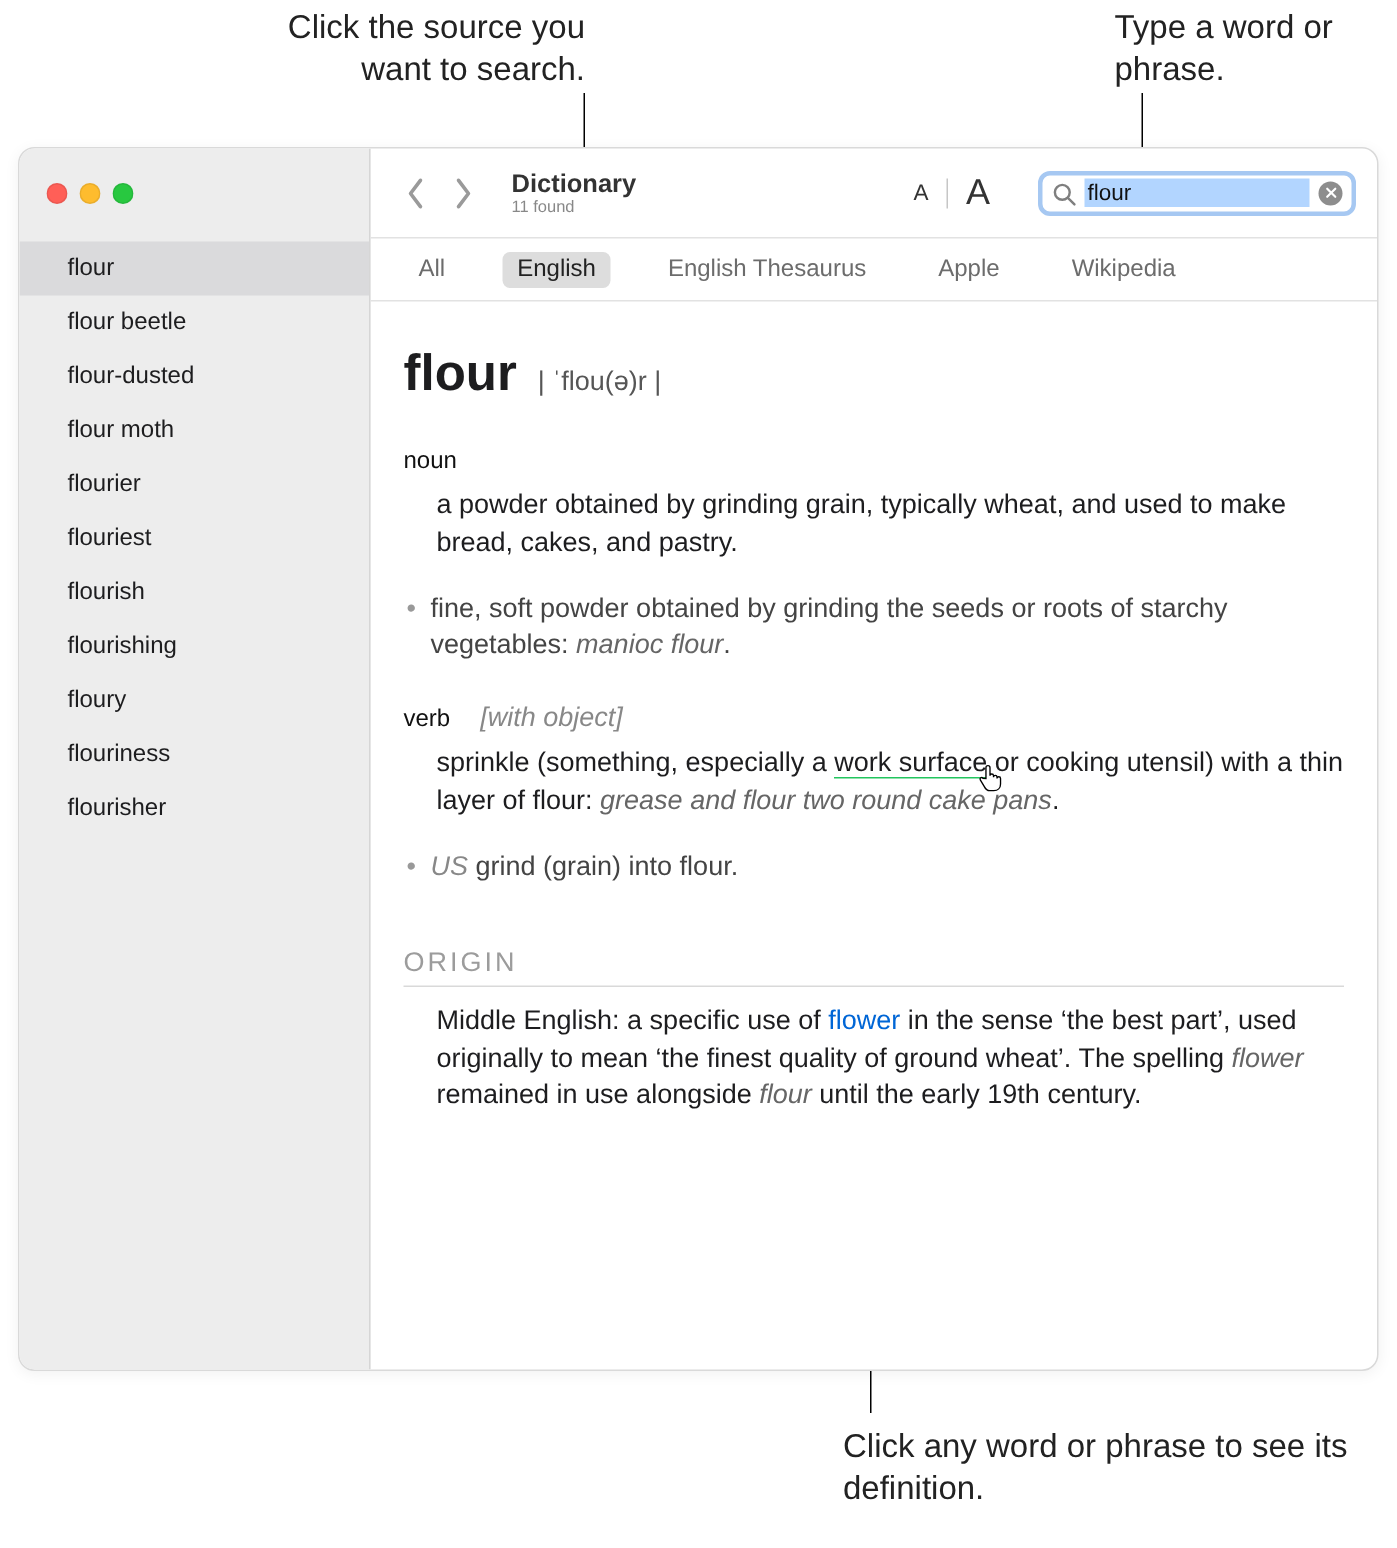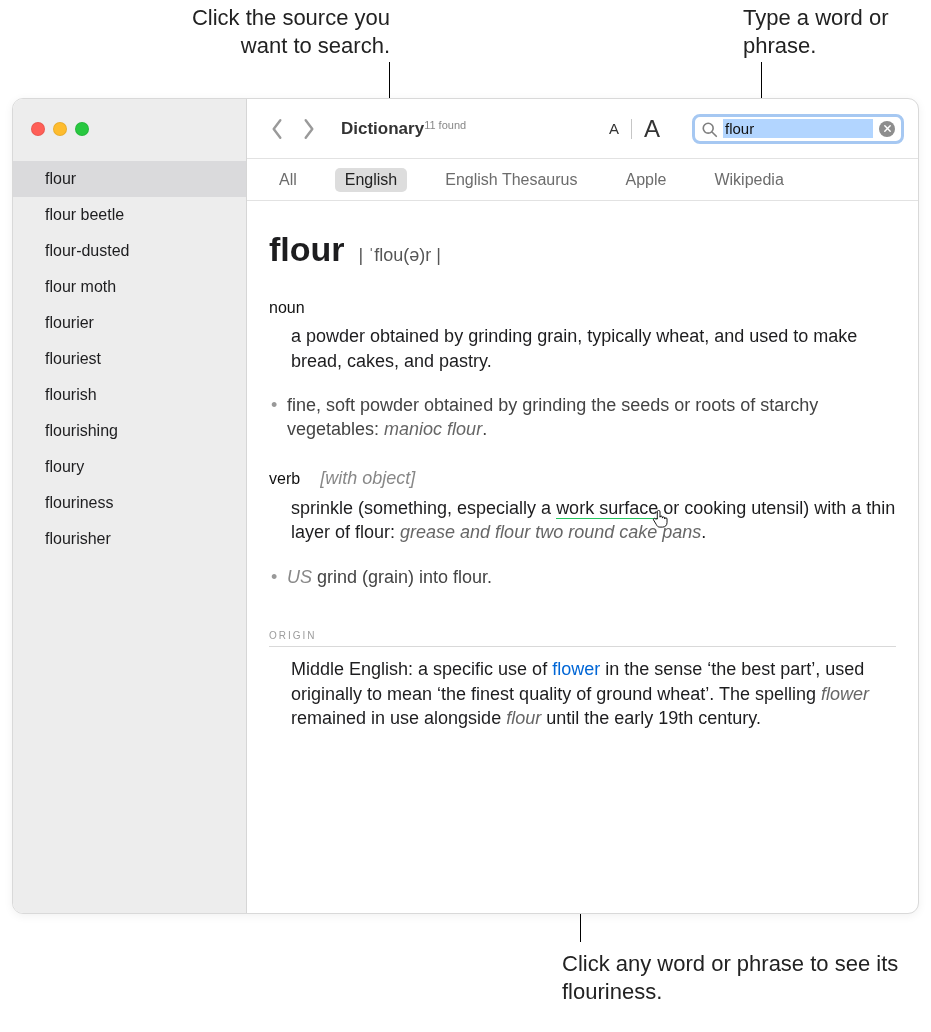--- a/index.html
+++ b/index.html
@@ -88,21 +88,21 @@
     border-bottom: 1px solid #e2e2e2;
     display: flex;
     align-items: center;
     padding: 0 14px 0 22px;
     gap: 14px;
   }
   .nav-arrows { display:flex; gap:16px; color:#9a9a9a; }
   .nav-arrow svg { width:16px; height:22px; display:block; }
   .nav-arrow { cursor: default; }
 
-  .title-block { display:flex; flex-direction:row; margin-left: 10px; }
+  .title-block { display:flex; flex-direction:column; margin-left: 10px; }
   .app-title { font-size:17px; font-weight:600; color:#333; line-height:1.15; }
   .found-count { font-size:11px; color:#888; }
 
   .toolbar-spacer { margin-left:auto; }
 
   .textsize { display:flex; align-items:center; gap:12px; color:#333; margin-right:18px; }
   .text-small { font-size:15px; font-weight:500; }
   .text-large { font-size:24px; font-weight:500; }
   .divider { width:1px; height:20px; background:#c6c6c6; }
 
@@ -164,42 +164,42 @@
   .sub { padding-left: 18px; margin-top:20px; color:#444; position:relative; }
   .sub::before {
     content:"•"; position:absolute; left:2px; top:0; color:#999;
   }
   .italic { font-style:italic; color:#666; }
   .us-tag { font-style:italic; color:#888; }
 
   .underline { border-bottom:1px solid #22c55e; }
   .link-word { color:#0066d6; }
 
-  .origin-label { margin-top:40px; font-size:10px; letter-spacing:2px; color:#9c9c9c; }
+  .origin-label { margin-top:40px; font-size:18px; letter-spacing:2px; color:#9c9c9c; }
   .hr { height:1px; background:#d9d9d9; margin-top:4px; margin-bottom:10px; }
   .origin-text { padding-left:22px; }
 
   
   .cursor-point {
     position:absolute;
     width:18px; height:22px;
     pointer-events:none;
   }
   .cursor-point svg { width:100%; height:100%; }
 </style>
 </head>
 <body>
 
 <div class="callout right" style="left:160px; top:4px; width:230px;">Click the source you want to search.</div>
 <div class="callout-line v" style="left:389px; top:62px; height:98px;"></div>
 
 <div class="callout left" style="left:743px; top:4px; width:175px;">Type a word or phrase.</div>
 <div class="callout-line v" style="left:761px; top:62px; height:42px;"></div>
 
-<div class="callout left" style="left:562px; top:950px; width:340px;">Click any word or phrase to see its flouriness.</div>
+<div class="callout left" style="left:562px; top:950px; width:340px;">Click any word or phrase to see its definition.</div>
 <div class="callout-line v" style="left:580px; top:524px; height:418px;"></div>
 
 <div class="callout-line v" style="left:280px; top:155px; height:18px;"></div>
 <div class="callout-line v" style="left:701px; top:155px; height:18px;"></div>
 <div class="callout-line h" style="left:280px; top:155px; width:421px;"></div>
 
 <div class="window">
 
   <div class="sidebar">
     <div class="traffic">

